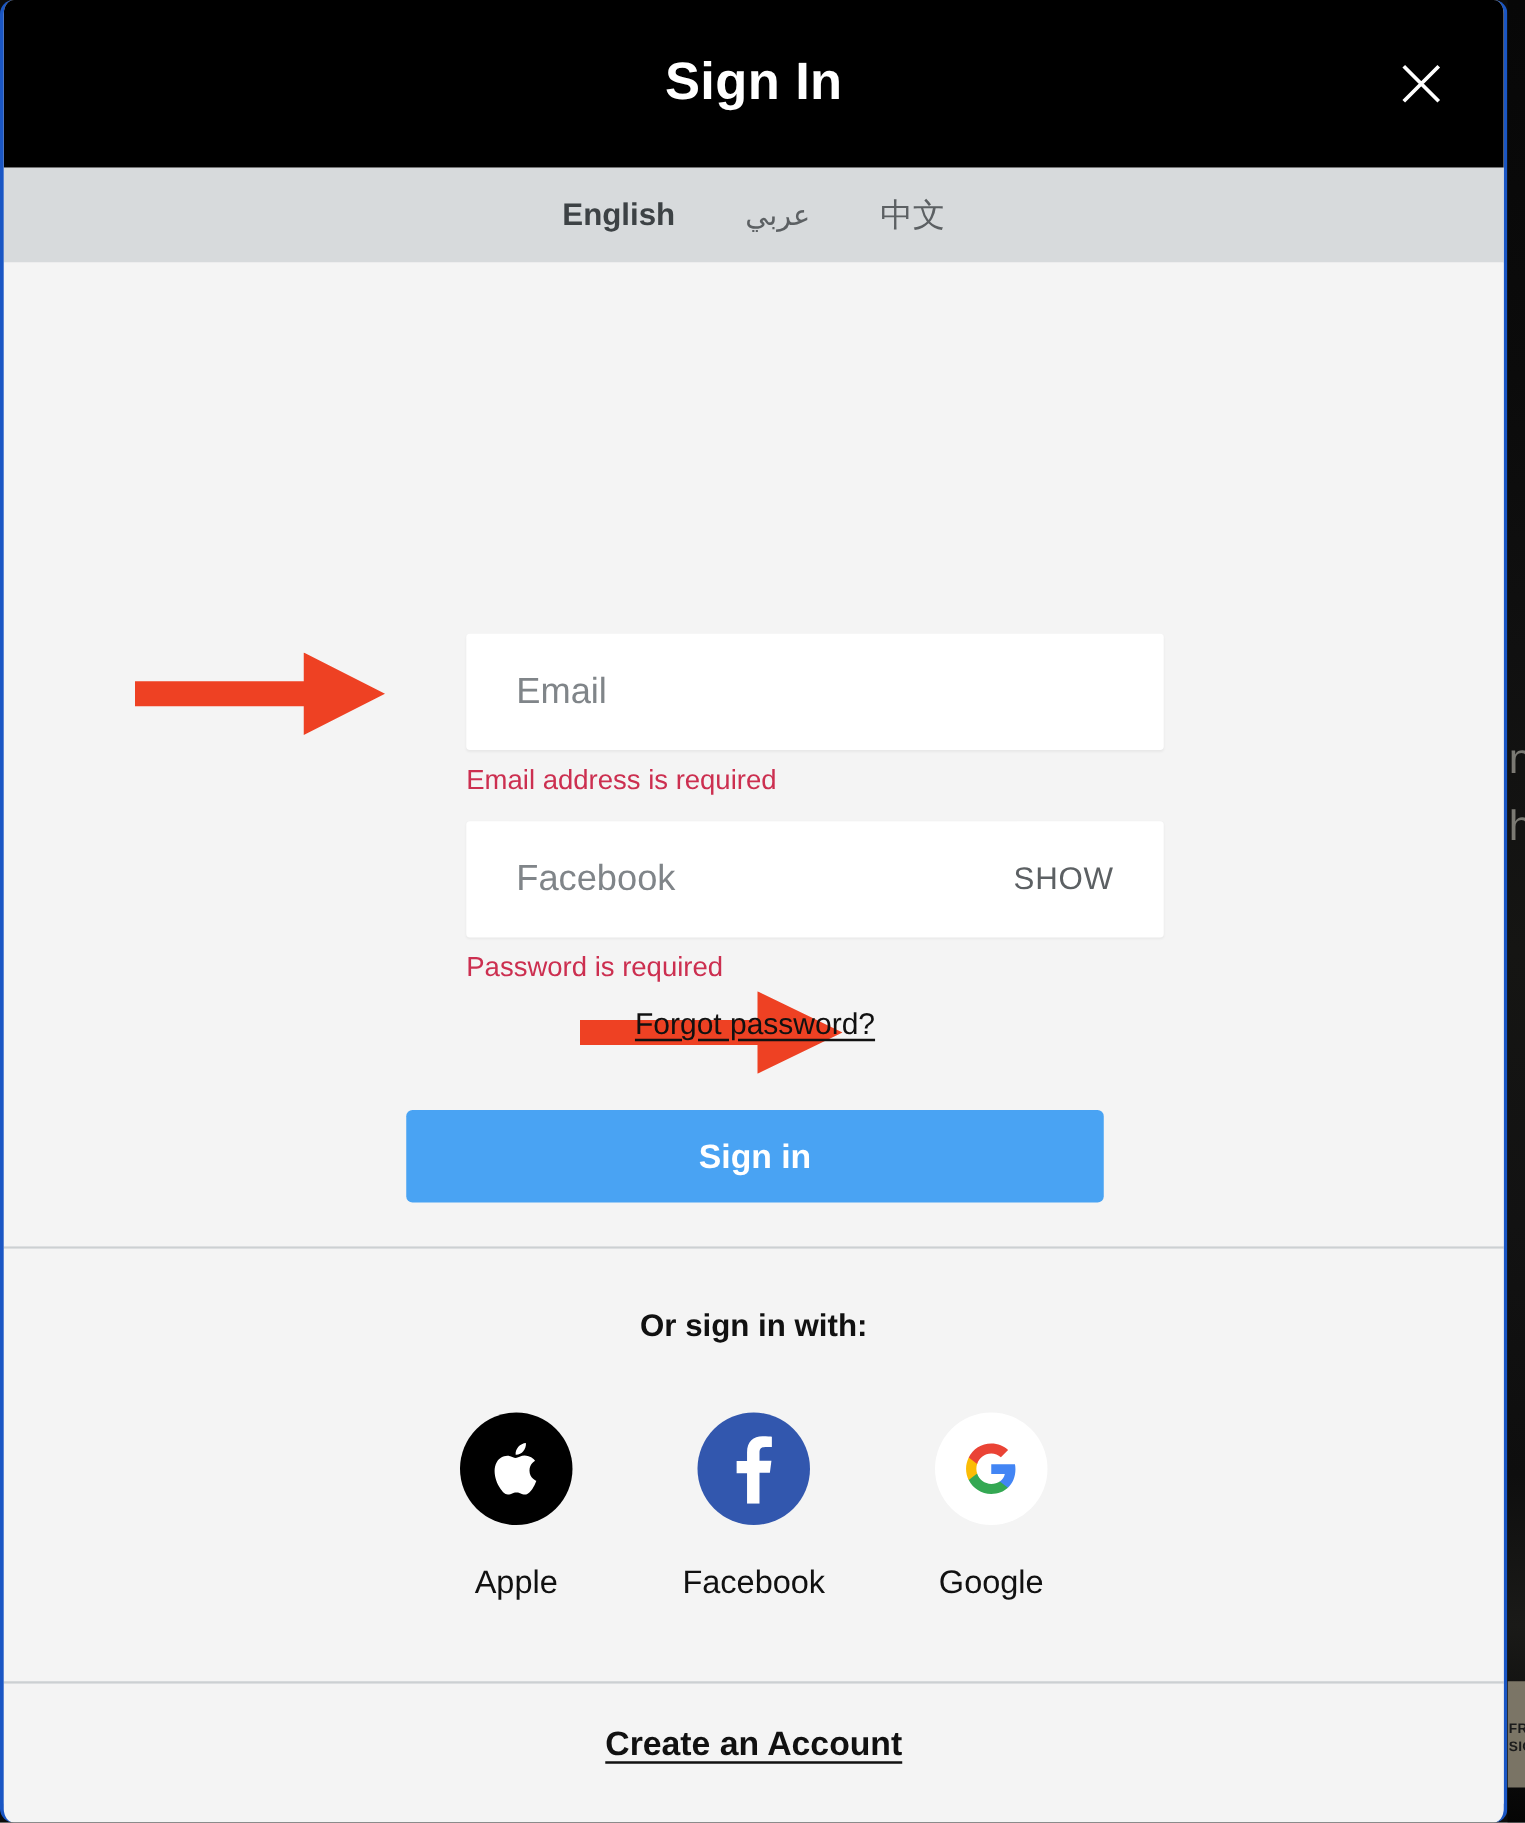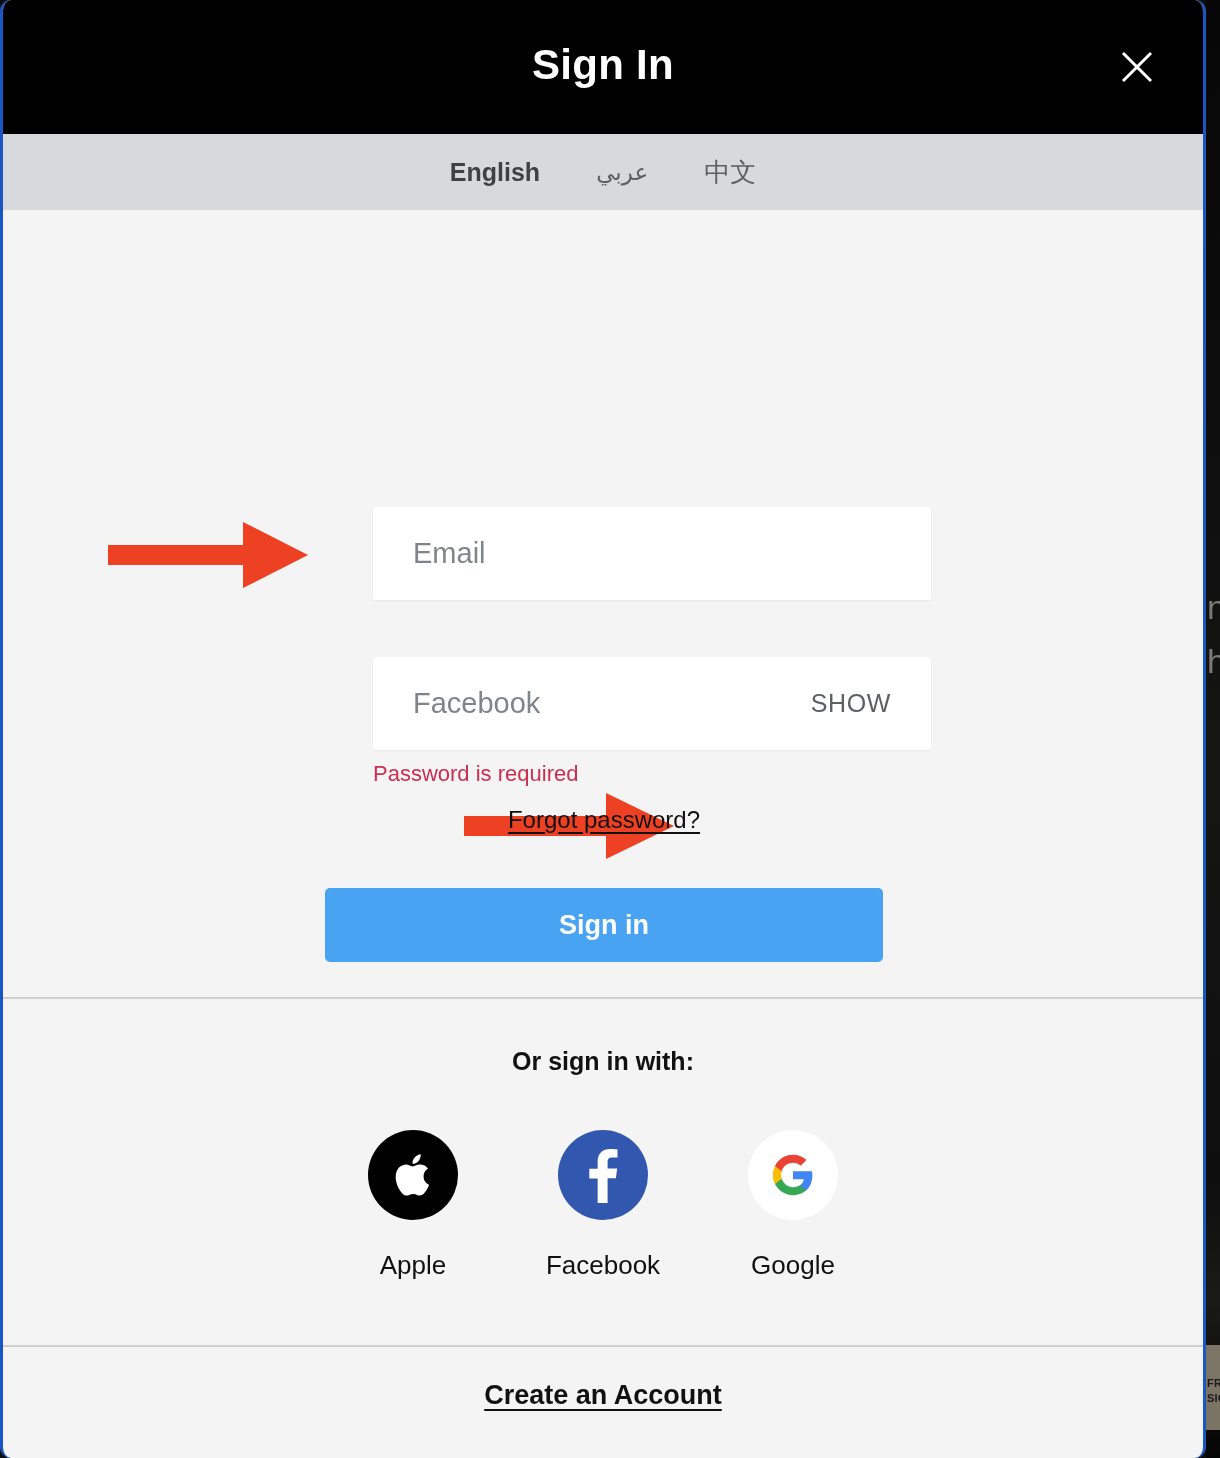--- a/index.html
+++ b/index.html
@@ -321,20 +321,21 @@
     <span class="arrow" id="arrow-email">
       <svg width="200" height="66" viewBox="0 0 200 66" aria-hidden="true">
         <path d="M0 23 H135 V0 L200 33 L135 66 V43 H0 Z" fill="#ee4123"></path>
       </svg>
     </span>
 
     <div class="field-wrap" id="email-wrap">
       <div class="text-field">
         <span class="placeholder">Email</span>
       </div>
+      <div class="error-text">Email address is required</div>
     </div>
 
     <div class="field-wrap" id="password-wrap">
       <div class="text-field">
         <span class="placeholder">Facebook</span>
         <button class="show-toggle">SHOW</button>
       </div>
       <div class="error-text">Password is required</div>
     </div>
 

